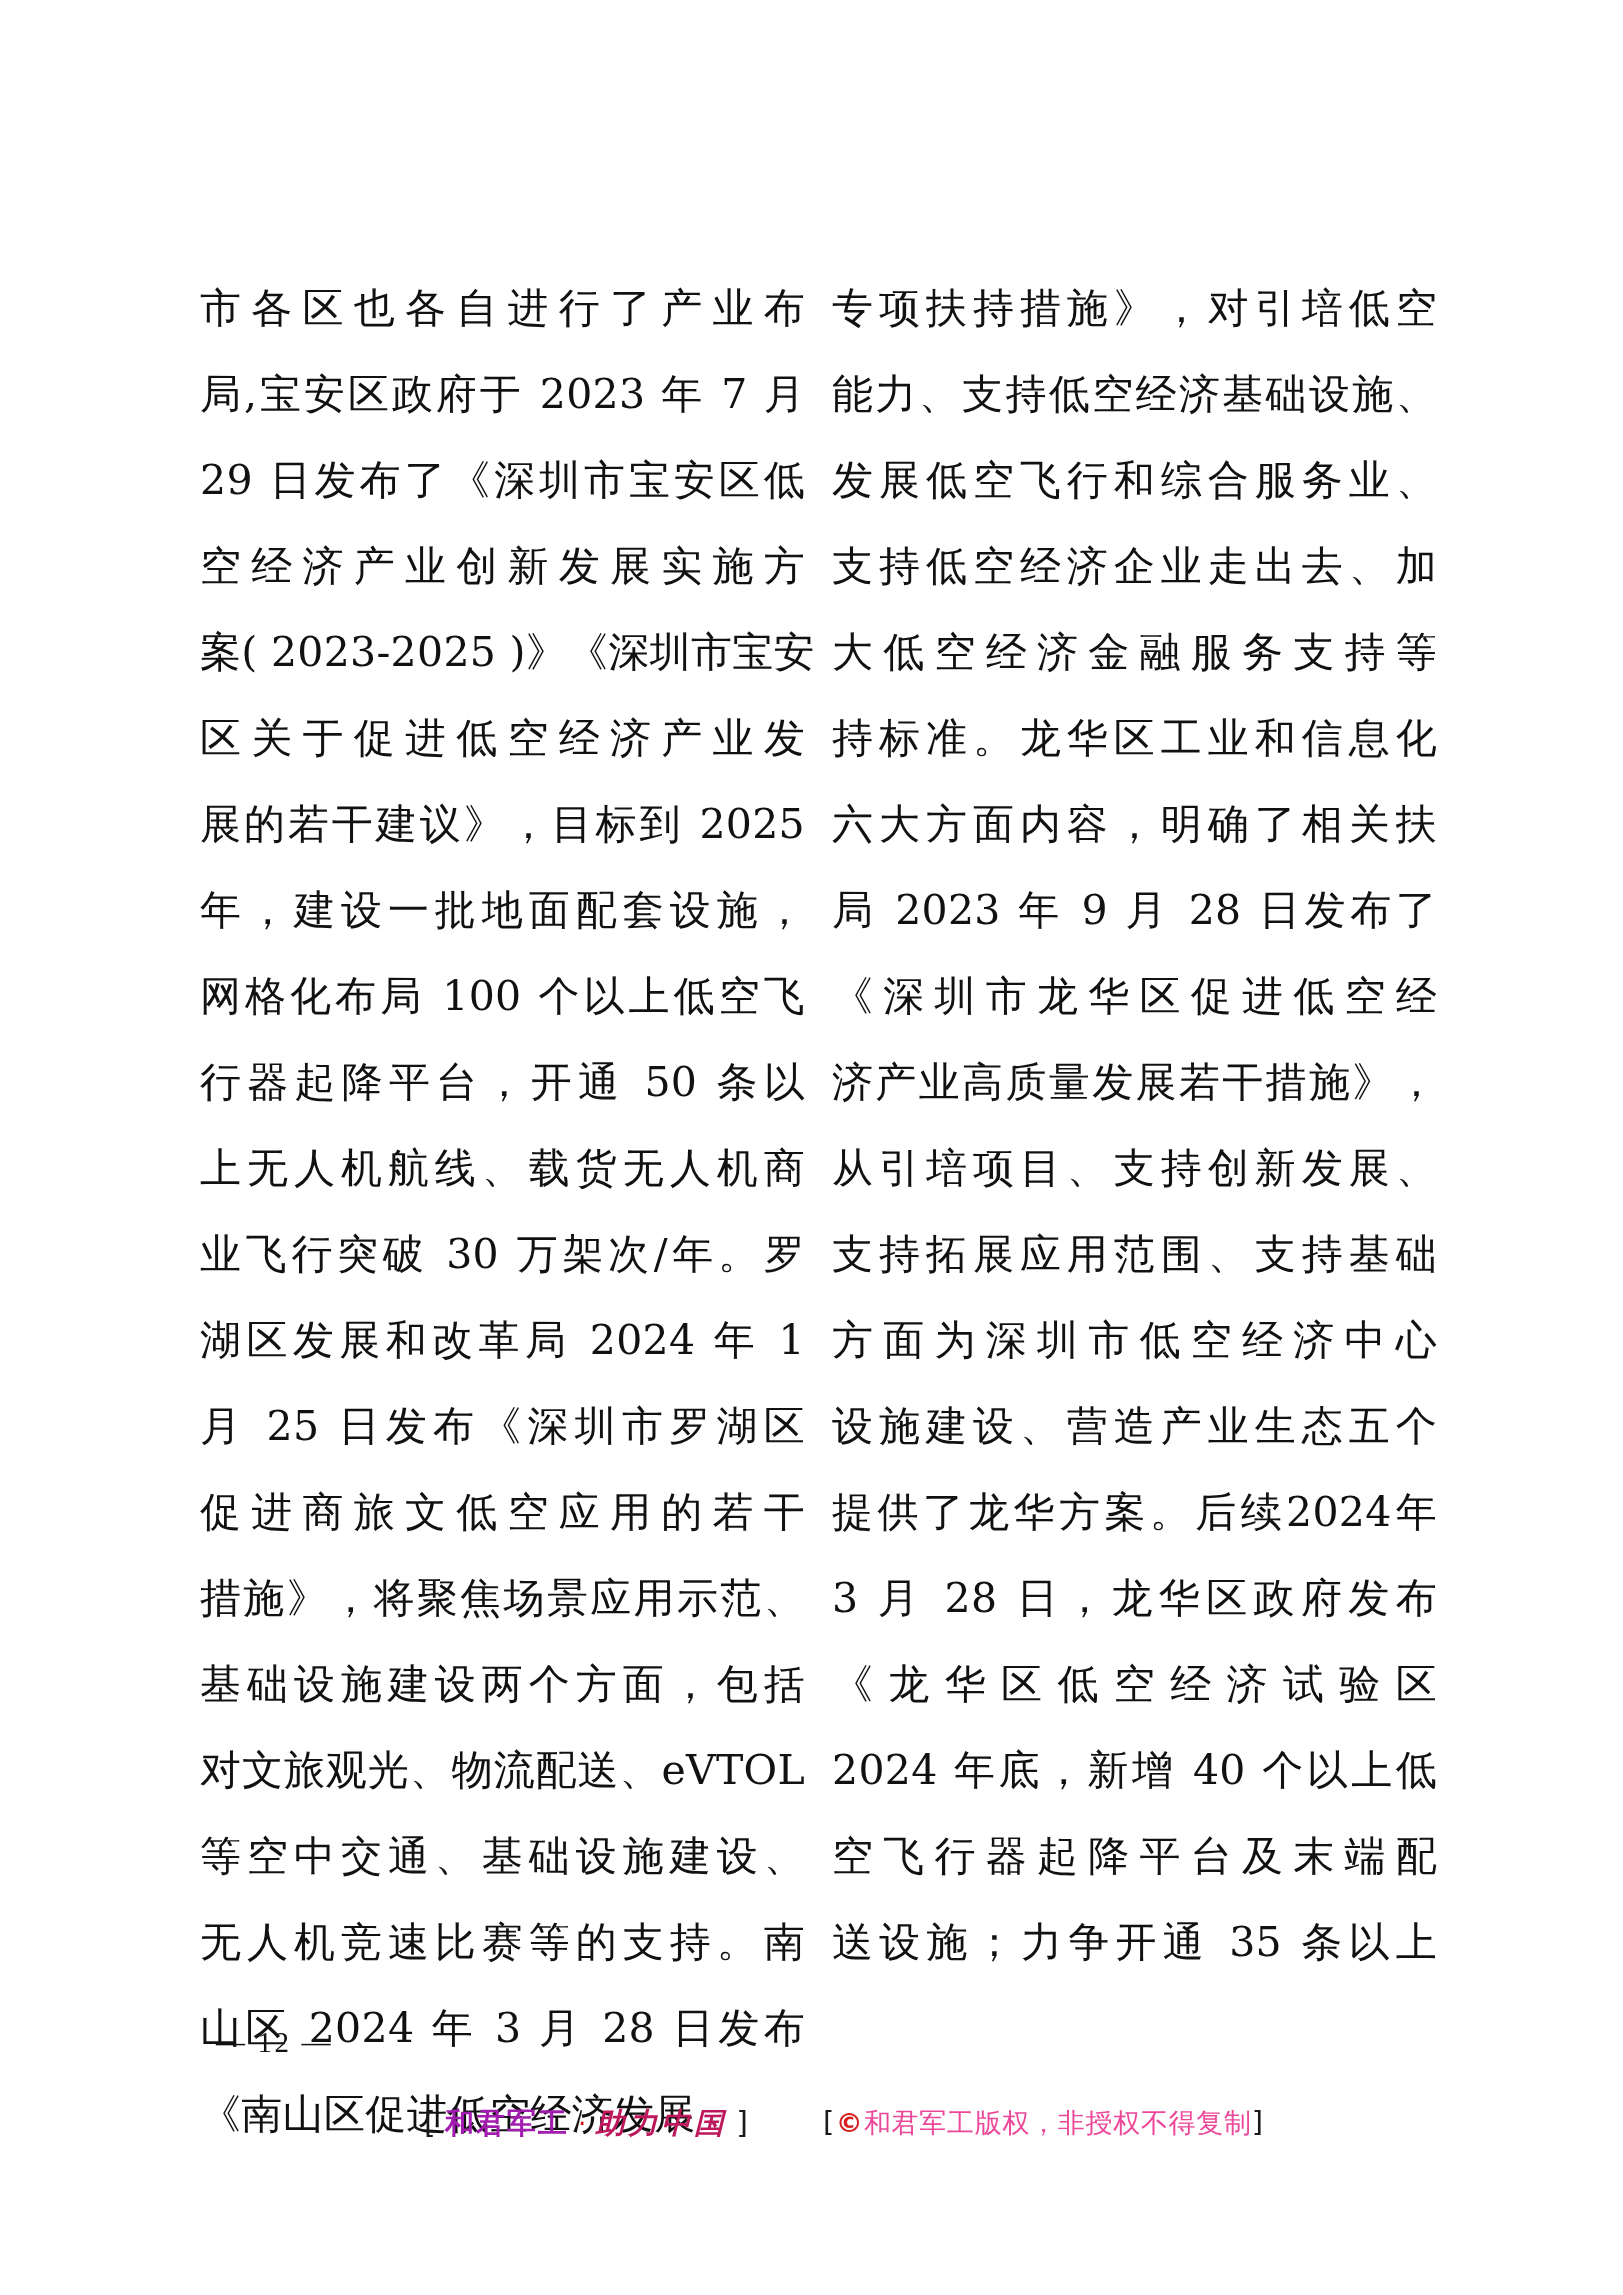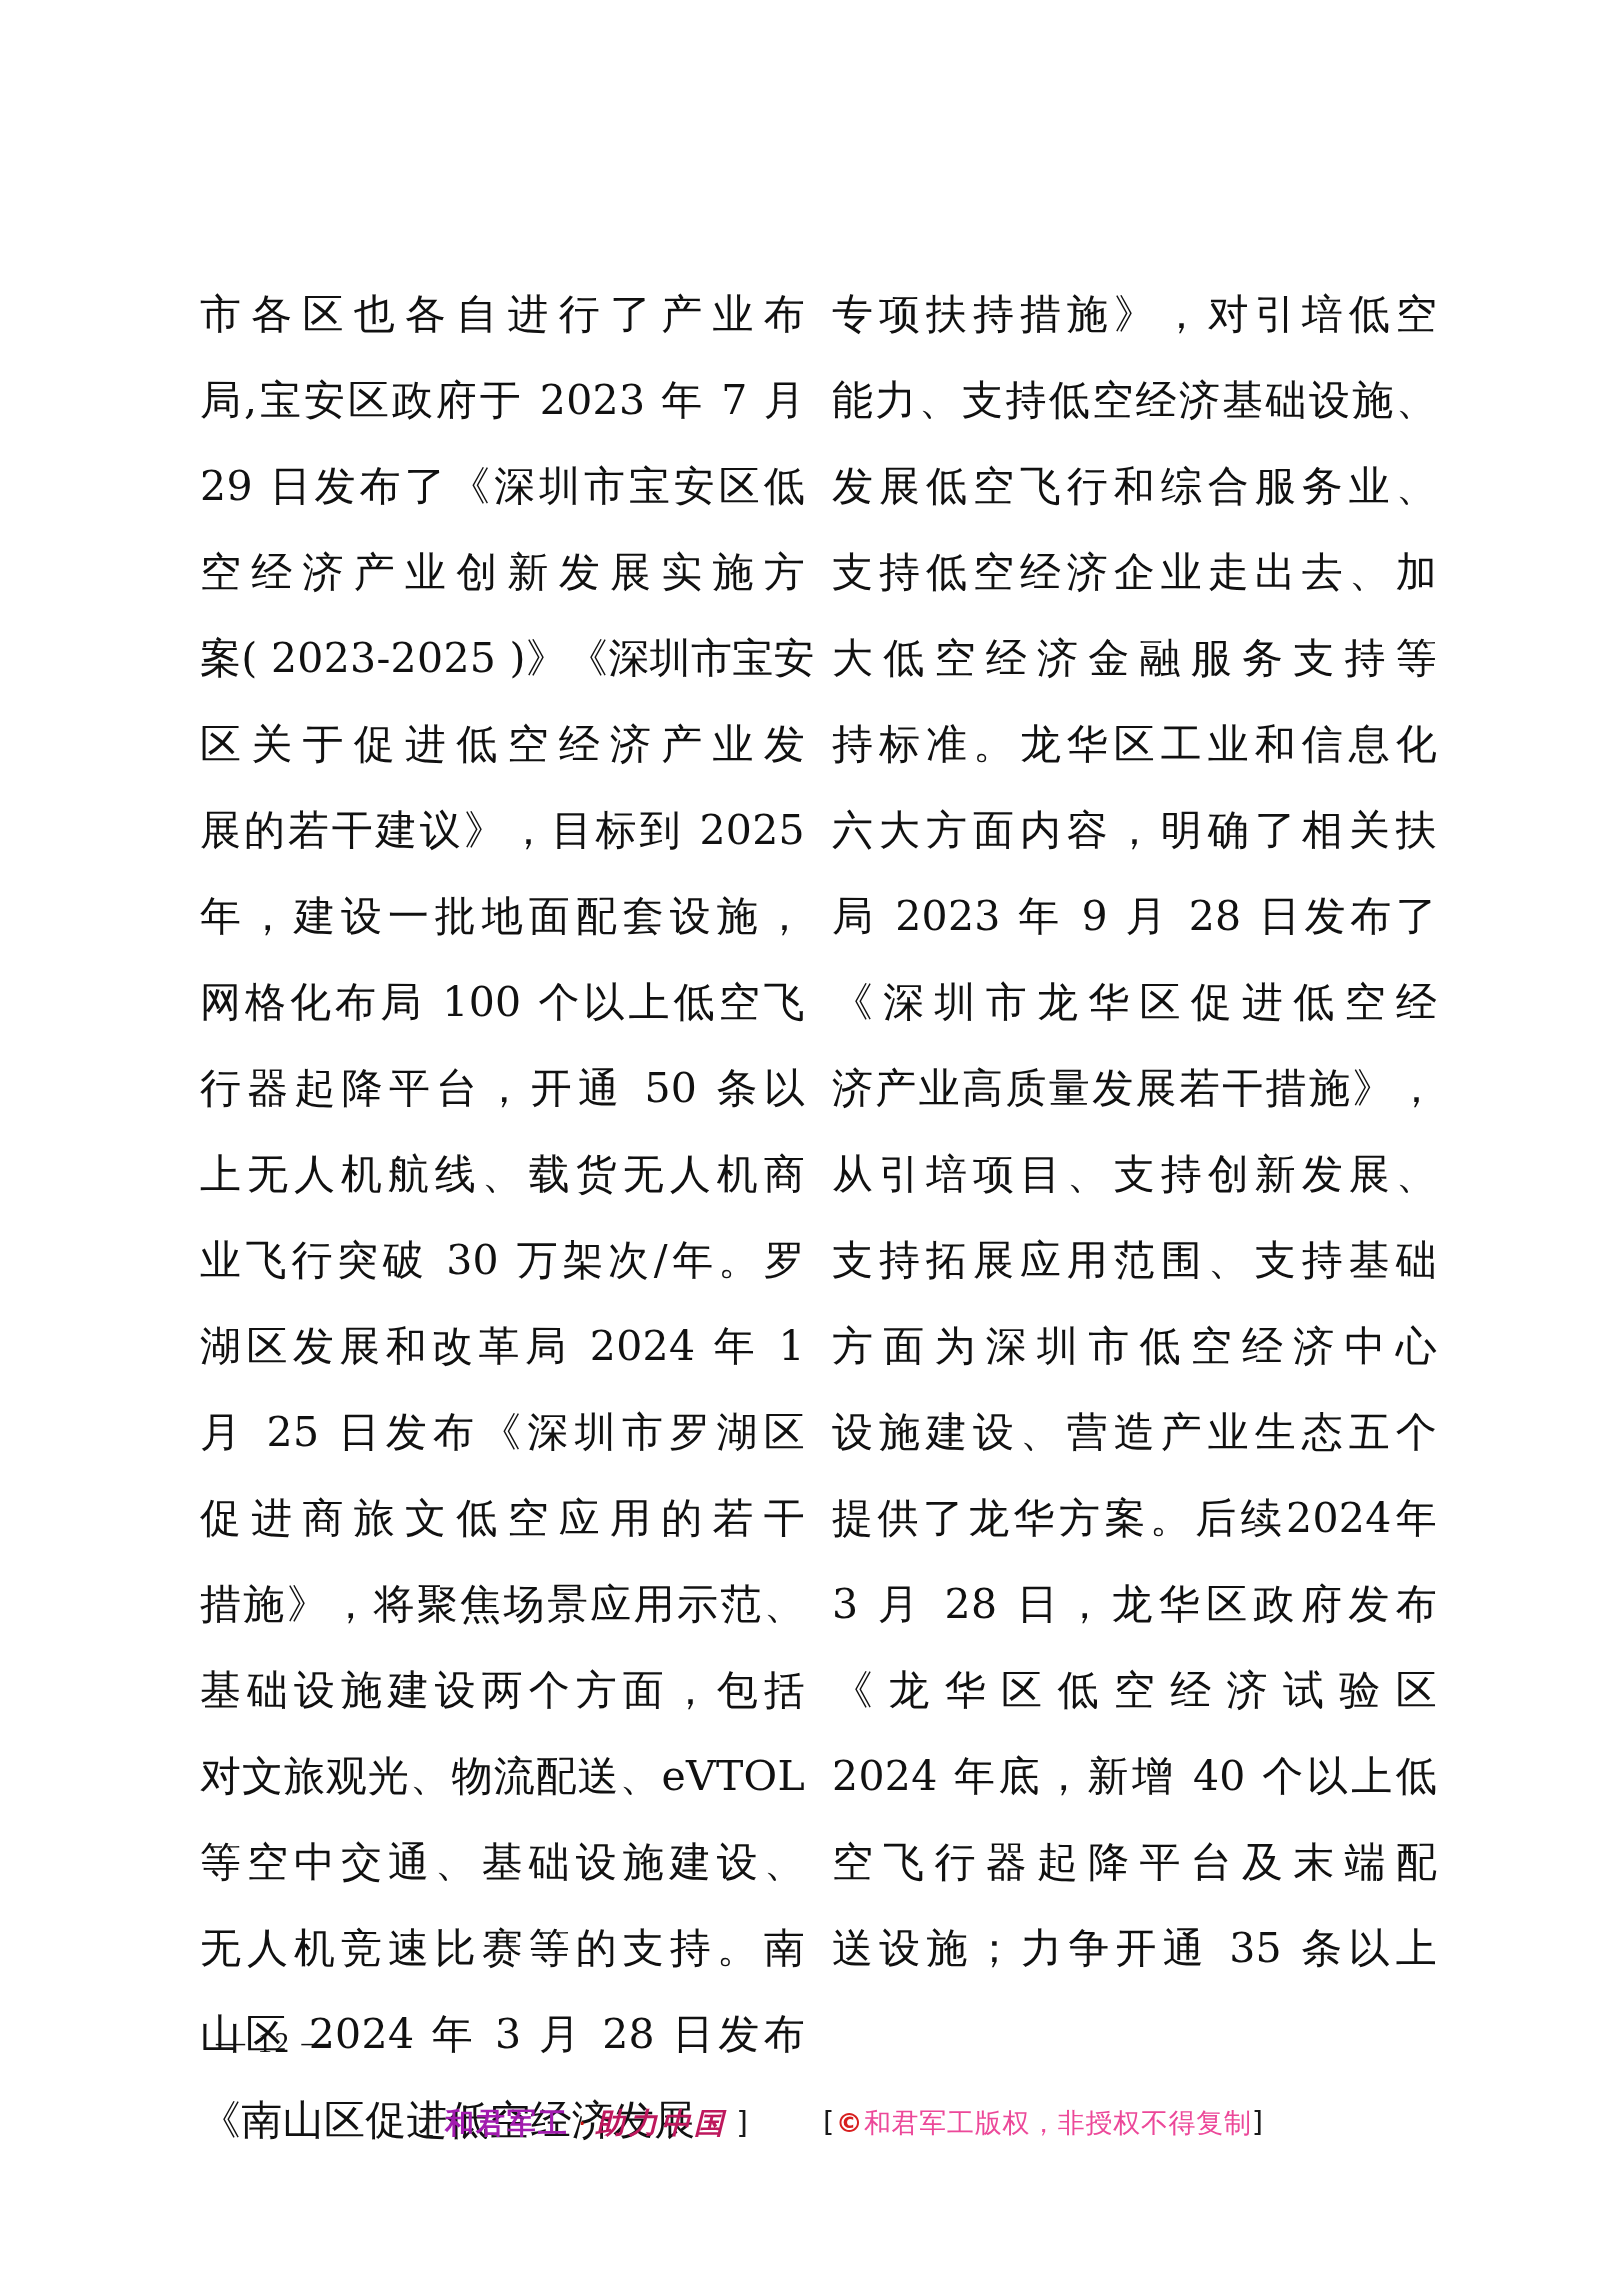--- a/index.html
+++ b/index.html
@@ -19,21 +19,21 @@
   .page {
     position: absolute;
     inset: 0;
     background: #ffffff;
   }
 
   
   .columns {
     position: absolute;
     left: 200px;
-    top: 271px;
+    top: 265px;
     width: 1237px;
     display: flex;
     justify-content: space-between;
   }
 
   .col {
     width: 605px;
   }
 
   .col .line {

